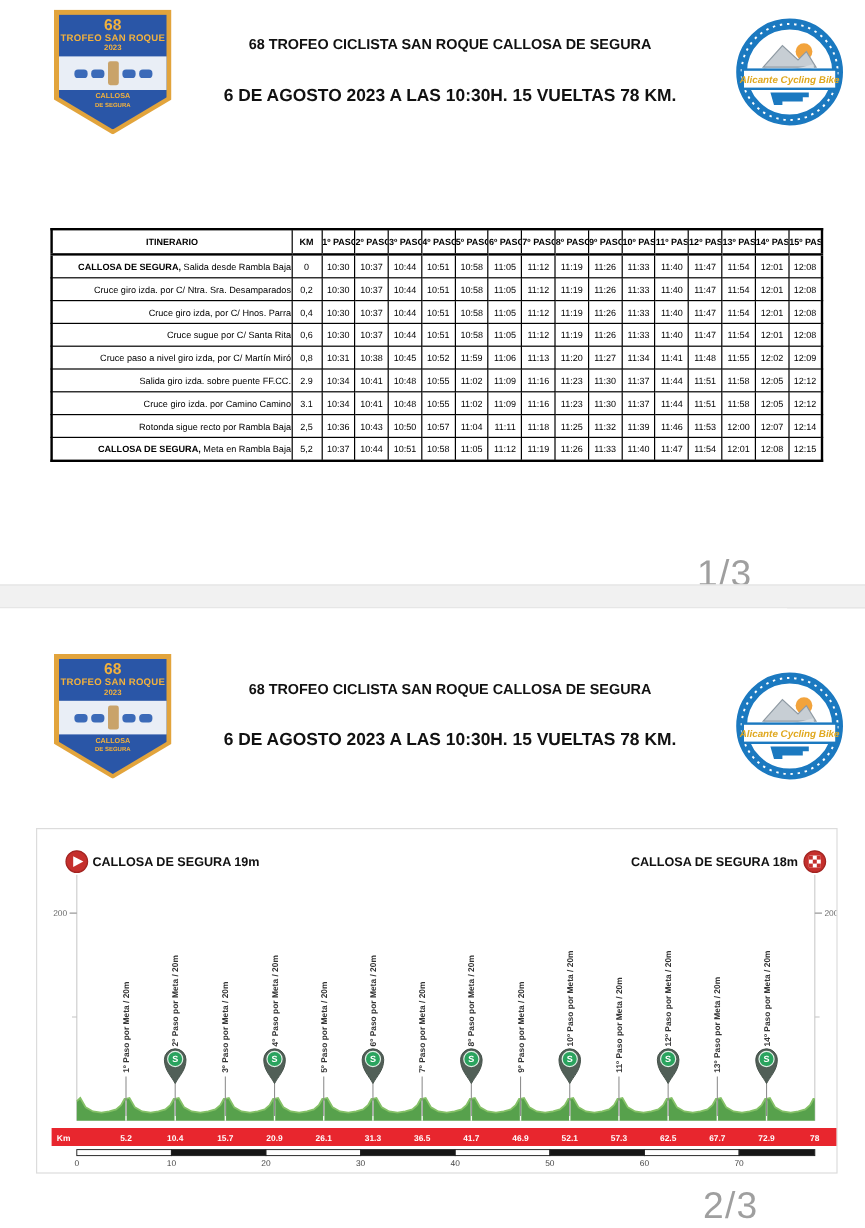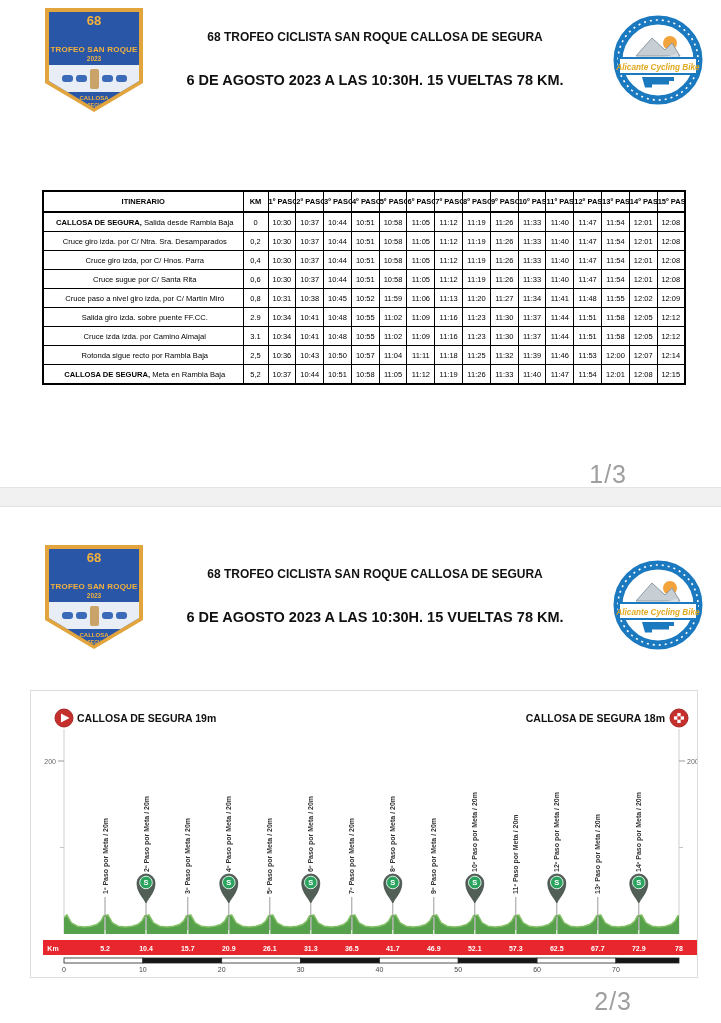--- a/index.html
+++ b/index.html
@@ -7,40 +7,40 @@
   .page{position:absolute;left:0;width:656px;background:#fff;}
   #page1{top:0;height:487px;}
   #divider{position:absolute;top:487px;left:0;width:721px;height:20px;background:#f1f1f1;border-top:1px solid #e3e3e3;border-bottom:1px solid #e3e3e3;box-sizing:border-box;}
   #page2{top:507px;height:516px;}
 
   
   .badge{position:absolute;width:98px;height:104px;}
   .shield-outer{position:absolute;inset:0;background:#e2a43c;clip-path:polygon(0 0,100% 0,100% 72%,50% 100%,0 72%);}
   .shield-inner{position:absolute;inset:4px;background:#2a56a7;clip-path:polygon(0 0,100% 0,100% 72%,50% 100%,0 72%);display:flex;flex-direction:column;align-items:center;}
   .badge .num{color:#f2b13d;font-weight:bold;font-size:13px;line-height:13px;margin-top:2px;}
-  .badge .bname{color:#f2b13d;font-weight:bold;font-size:8px;line-height:10px;letter-spacing:.2px;margin-top:18px;}
+  .badge .bname{color:#f2b13d;font-weight:bold;font-size:8px;line-height:10px;letter-spacing:.2px;}
   .badge .byear{color:#f2b13d;font-weight:bold;font-size:6.5px;line-height:8px;}
   .badge .band{width:100%;height:28px;margin-top:2px;background:#e9eef6;display:flex;align-items:center;justify-content:center;gap:3px;}
   .cyc{width:11px;height:7px;background:#3b6ab8;border-radius:3px;}
   .statue{width:9px;height:20px;background:#c9a36a;border-radius:2px;}
   .badge .bcity{color:#f2b13d;font-weight:bold;font-size:6px;margin-top:3px;line-height:7px;}
   .badge .bcity2{color:#f2b13d;font-weight:bold;font-size:5px;line-height:6px;}
 
   .titleblock{position:absolute;left:145px;width:460px;text-align:center;color:#111;}
   .titleblock .t1{font-size:12px;font-weight:bold;line-height:19px;}
   .titleblock .t2{font-size:14.5px;font-weight:bold;line-height:19px;margin-top:24px;}
 
   .logo{position:absolute;width:92px;height:92px;}
 
   table.itin{position:absolute;left:42px;top:190px;border-collapse:collapse;table-layout:fixed;width:642px;color:#000;border:2px solid #000;padding-left:12px;}
   .itin th{border:1px solid #000;border-bottom:2px solid #000;font-size:7.5px;font-weight:bold;padding:0;height:19px;text-align:center;overflow:hidden;white-space:nowrap;}
   .itin td{border:1px solid #000;height:18px;text-align:center;padding:0;font-size:7.5px;overflow:hidden;white-space:nowrap;}
-  .itin td.c-name{text-align:center;padding-left:3px;font-size:7.6px;}
-
-  .pageno{position:absolute;font-size:25px;color:#9f9f9f;letter-spacing:1px;}
+  .itin td.c-name{text-align:right;padding-left:3px;font-size:7.6px;}
+
+  .pageno{position:absolute;font-size:31px;color:#9f9f9f;letter-spacing:1px;}
 
   .chart-card{position:absolute;left:30px;top:183px;width:668px;height:288px;background:#fff;border:1px solid #dcdcdc;box-sizing:border-box;}
   .chart-card svg{position:absolute;left:0;top:0;}
   svg text{font-family:"Liberation Sans",sans-serif;}
 </style>
 </head>
 <body>
 
 <div class="page" id="page1">
 
@@ -230,21 +230,21 @@
           <td>11:23</td>
           <td>11:30</td>
           <td>11:37</td>
           <td>11:44</td>
           <td>11:51</td>
           <td>11:58</td>
           <td>12:05</td>
           <td>12:12</td>
         </tr>
         <tr>
-          <td class="c-name">Cruce izda izda. por Camino Almajal</td>
+          <td class="c-name">Cruce giro izda. por Camino Camino</td>
           <td>3.1</td>
           <td>10:34</td>
           <td>10:41</td>
           <td>10:48</td>
           <td>10:55</td>
           <td>11:02</td>
           <td>11:09</td>
           <td>11:16</td>
           <td>11:23</td>
           <td>11:30</td>

